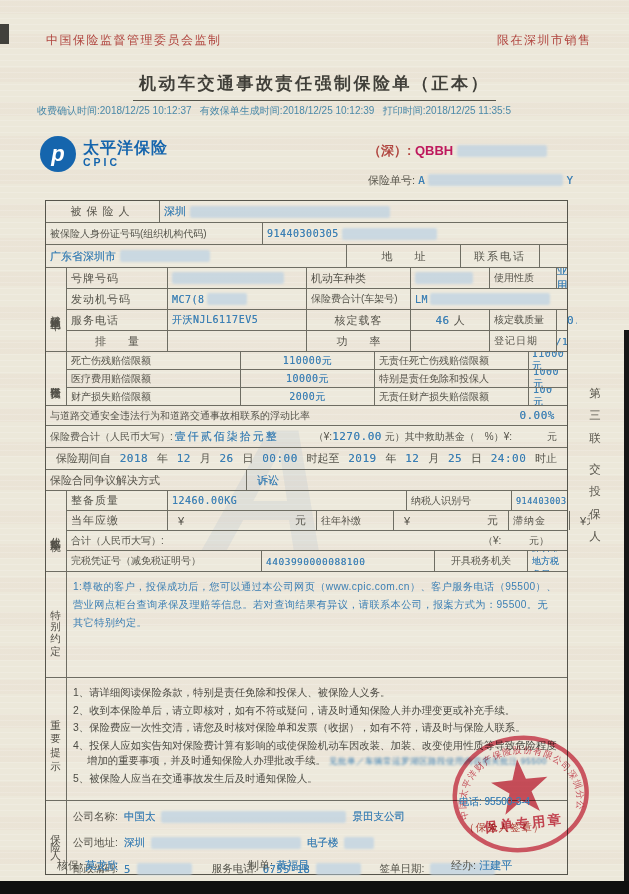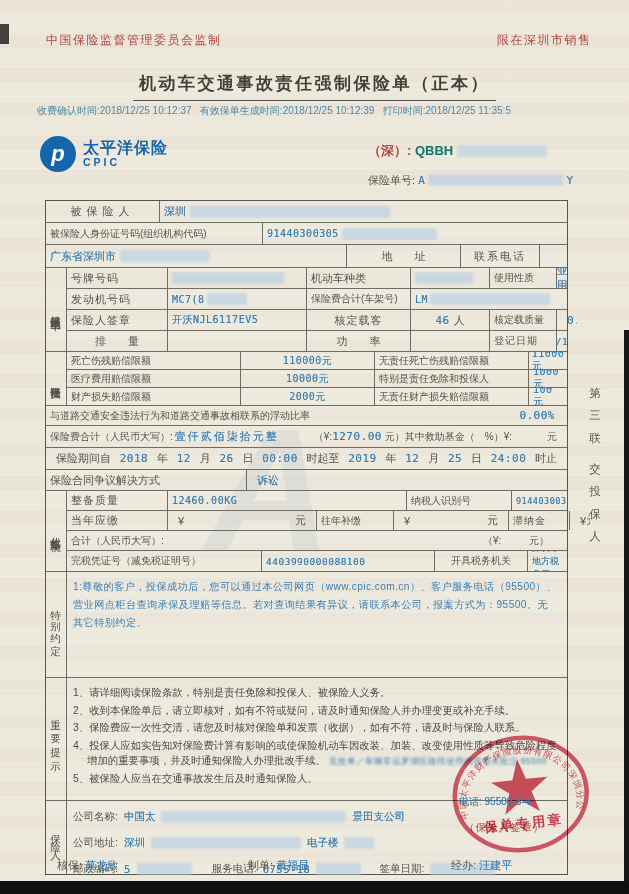--- a/index.html
+++ b/index.html
@@ -21,21 +21,21 @@
   .title-wrap{left:0;right:0;top:72px;text-align:center;}
   .title{display:inline-block;font-size:17px;font-weight:bold;color:#403f39;letter-spacing:2.5px;
          border-bottom:1.5px solid #55544b;padding:0 6px 5px;}
   .stamps-line{left:37px;top:104px;width:592px;font-size:10px;color:#4a89a8;white-space:pre;overflow:hidden;}
   .logo{left:40px;top:136px;display:flex;align-items:center;gap:7px;}
   .logo-circle{width:36px;height:36px;border-radius:50%;background:#1565ad;color:#fff;display:flex;
          align-items:center;justify-content:center;font-size:22px;font-weight:bold;font-style:italic;}
   .logo-name{font-size:16px;font-weight:bold;color:#1565ad;letter-spacing:1px;line-height:1.05;}
   .logo-sub{font-size:10.5px;color:#1565ad;letter-spacing:3px;font-weight:bold;}
   .branch{left:368px;top:142px;font-size:13px;font-weight:bold;}
-  .branch .code{color:#0f766e;}
+  .branch .code{color:#be185d;}
   .policy-line{left:368px;top:173px;font-size:11px;}
   
   .side-note{width:14px;font-size:11.5px;color:#57544b;line-height:1.95;text-align:center;}
   
   .tbl{position:absolute;left:45px;top:200px;width:521px;border:1.2px solid #56554c;font-size:11px;background:rgba(255,255,255,.06);}
   .band{display:flex;}
   .band:not(:last-child){border-bottom:1px solid #6e6d63;}
   .gcol{flex:0 0 20px;border-right:1px solid #6e6d63;display:flex;align-items:center;justify-content:center;
         font-size:10.5px;color:#504e46;}
   .vert{writing-mode:vertical-rl;text-orientation:upright;}
@@ -162,21 +162,21 @@
             <span class="v mono f10 fuzz">MC7(8</span>
             <span class="redact" style="width:40px;margin-left:2px"></span>
           </div>
           <div class="c lbl f10" style="flex:0 0 95px">保险费合计(车架号)</div>
           <div class="c" style="flex:1">
             <span class="v mono f10 fuzz">LM</span>
             <span class="redact" style="width:120px;margin-left:2px"></span>
           </div>
         </div>
         <div class="row" style="height:20px">
-          <div class="c lbl ls1" style="flex:0 0 92px">保险人签章</div>
+          <div class="c lbl ls1" style="flex:0 0 92px">服务电话</div>
           <div class="c" style="flex:0 0 130px">
               <span class="v mono f10 fuzz">开沃NJL6117EV5</span>
             </div>
           <div class="c ctr lbl ls1" style="flex:0 0 95px">核定载客</div>
           <div class="c ctr" style="flex:0 0 70px;gap:4px">
             <span class="v mono fuzz">46</span>
             <span class="lbl">人</span>
           </div>
           <div class="c lbl f10" style="flex:0 0 58px">核定载质量</div>
           <div class="c spread" style="flex:1">

